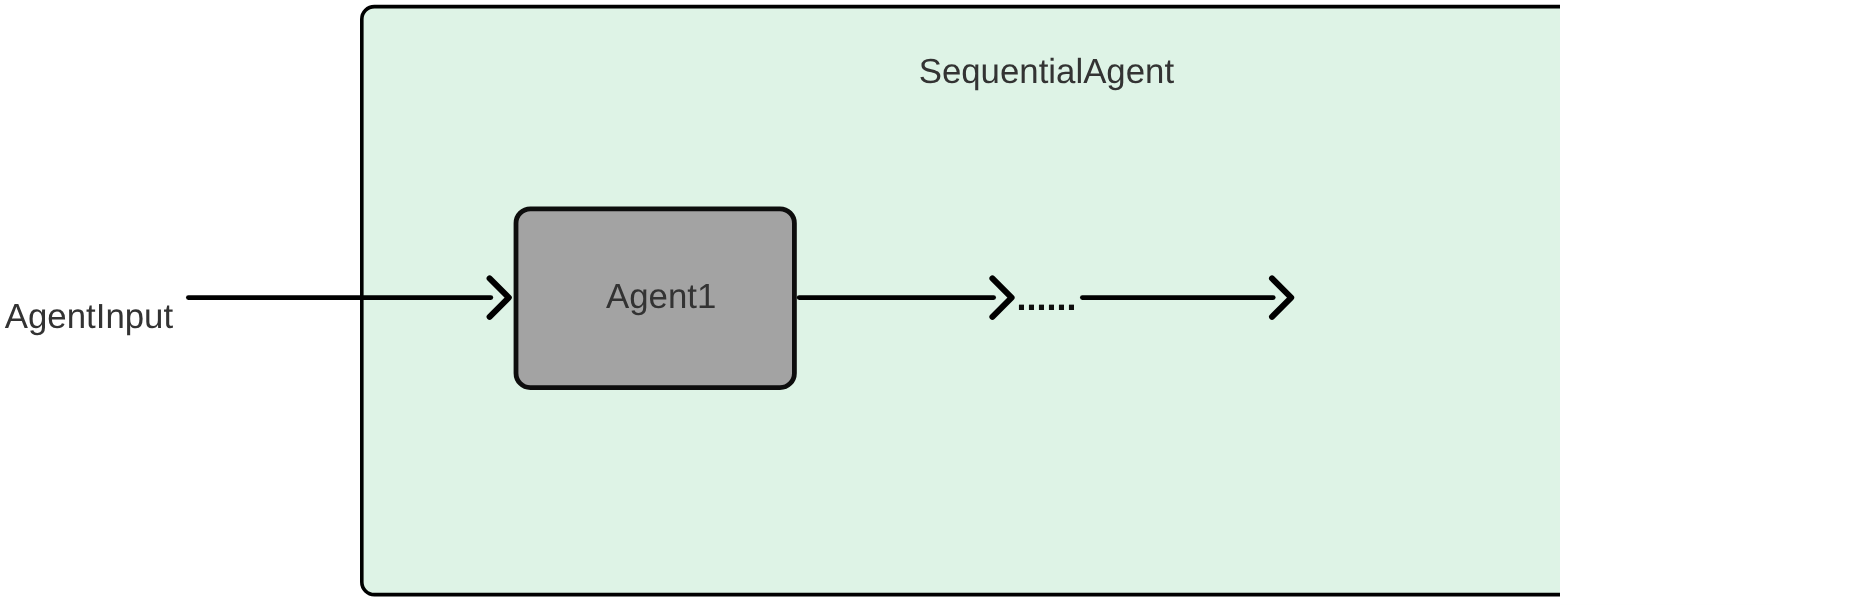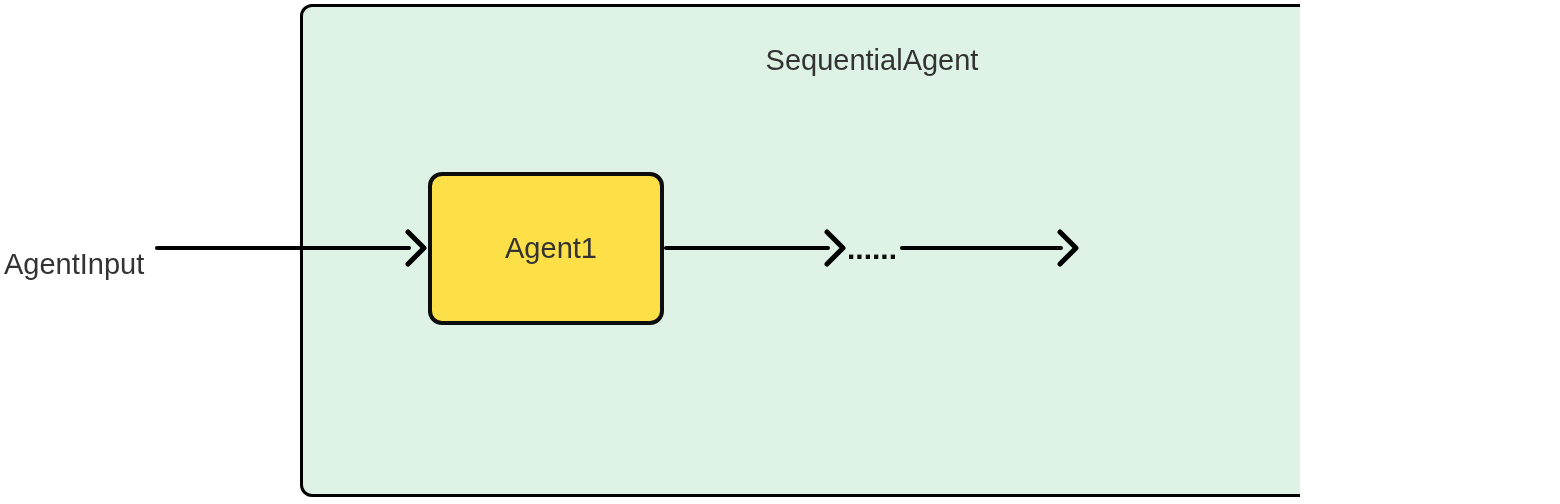--- a/index.html
+++ b/index.html
@@ -30,21 +30,21 @@
     line-height: 36px;
     color: #333333;
     white-space: nowrap;
   }
   
   .node {
     position: absolute;
     top: 172px;
     height: 153px;
     box-sizing: border-box;
-    background: #fde047;
+    background: #a3a3a3;
     border: 4px solid #0d0d0d;
     border-radius: 14px;
     display: flex;
     align-items: center;
     justify-content: center;
     font-size: 29px;
     color: #333333;
     white-space: nowrap;
     padding-left: 10px;
   }

